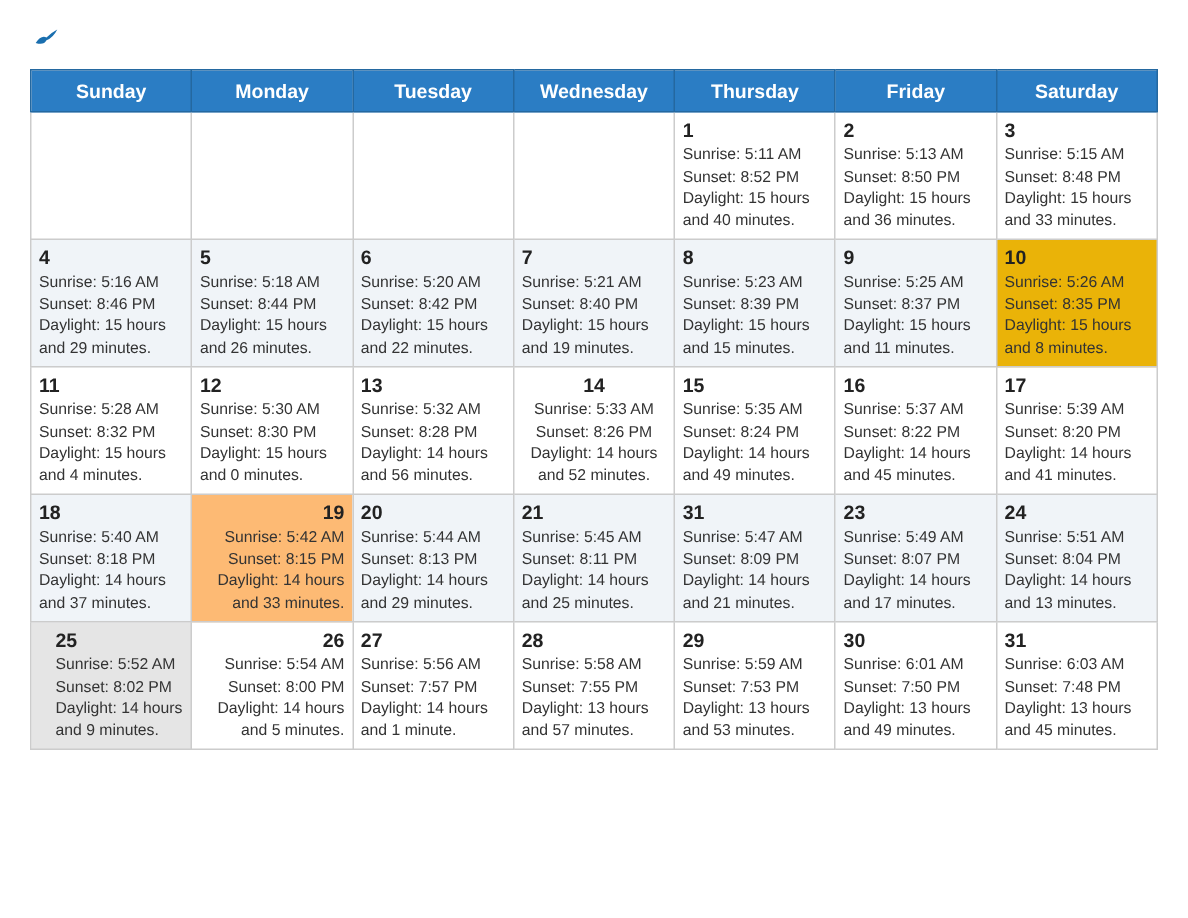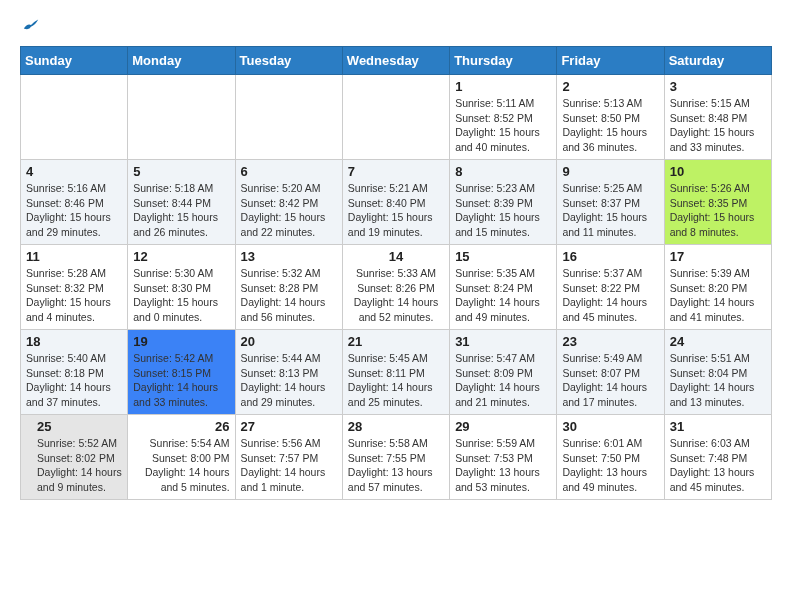--- a/index.html
+++ b/index.html
@@ -49,21 +49,21 @@
       width: 100%;
       border-collapse: collapse;
       border: 1px solid #ccc;
     }
     .calendar-table th {
       background: #2b7dc4;
       color: #fff;
       font-size: 13px;
       font-weight: bold;
       padding: 6px 4px;
-      text-align: left;
+      text-align: center;
       border: 1px solid #2468a0;
     }
     .calendar-table td {
       border: 1px solid #ccc;
       vertical-align: top;
       padding: 4px 5px;
       font-size: 11px;
       color: #222;
       width: calc(100% / 7);
       min-height: 80px;
@@ -158,21 +158,21 @@
           <div class="day-info">Sunrise: 5:21 AM<br>Sunset: 8:40 PM<br>Daylight: 15 hours and 19 minutes.</div>
         </td>
         <td style="background: rgb(240, 244, 248);">
           <span class="day-number">8</span>
           <div class="day-info">Sunrise: 5:23 AM<br>Sunset: 8:39 PM<br>Daylight: 15 hours and 15 minutes.</div>
         </td>
         <td style="background: rgb(240, 244, 248);">
           <span class="day-number">9</span>
           <div class="day-info">Sunrise: 5:25 AM<br>Sunset: 8:37 PM<br>Daylight: 15 hours and 11 minutes.</div>
         </td>
-        <td style="background: #bef264;">
+        <td style="background: #eab308;">
           <span class="day-number">10</span>
           <div class="day-info">Sunrise: 5:26 AM<br>Sunset: 8:35 PM<br>Daylight: 15 hours and 8 minutes.</div>
         </td>
       </tr>
       <tr>
         <td style="background: rgb(255, 255, 255);">
           <span class="day-number">11</span>
           <div class="day-info">Sunrise: 5:28 AM<br>Sunset: 8:32 PM<br>Daylight: 15 hours and 4 minutes.</div>
         </td>
         <td style="background: rgb(255, 255, 255);">
@@ -198,21 +198,21 @@
         <td style="background: rgb(255, 255, 255);">
           <span class="day-number">17</span>
           <div class="day-info">Sunrise: 5:39 AM<br>Sunset: 8:20 PM<br>Daylight: 14 hours and 41 minutes.</div>
         </td>
       </tr>
       <tr>
         <td style="background: rgb(240, 244, 248);">
           <span class="day-number">18</span>
           <div class="day-info">Sunrise: 5:40 AM<br>Sunset: 8:18 PM<br>Daylight: 14 hours and 37 minutes.</div>
         </td>
-        <td style="background: #3b82f6;">
+        <td style="background: #fdba74; text-align: right;">
           <span class="day-number">19</span>
           <div class="day-info">Sunrise: 5:42 AM<br>Sunset: 8:15 PM<br>Daylight: 14 hours and 33 minutes.</div>
         </td>
         <td style="background: rgb(240, 244, 248);">
           <span class="day-number">20</span>
           <div class="day-info">Sunrise: 5:44 AM<br>Sunset: 8:13 PM<br>Daylight: 14 hours and 29 minutes.</div>
         </td>
         <td style="background: rgb(240, 244, 248);">
           <span class="day-number">21</span>
           <div class="day-info">Sunrise: 5:45 AM<br>Sunset: 8:11 PM<br>Daylight: 14 hours and 25 minutes.</div>

